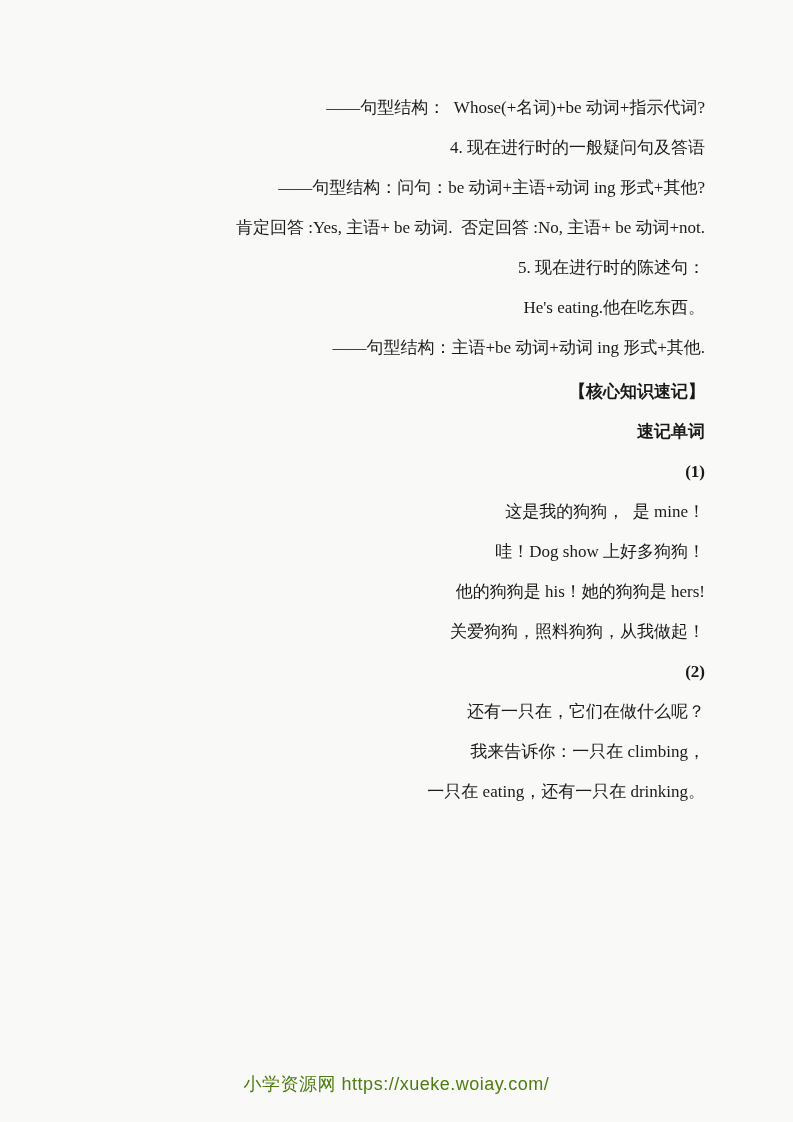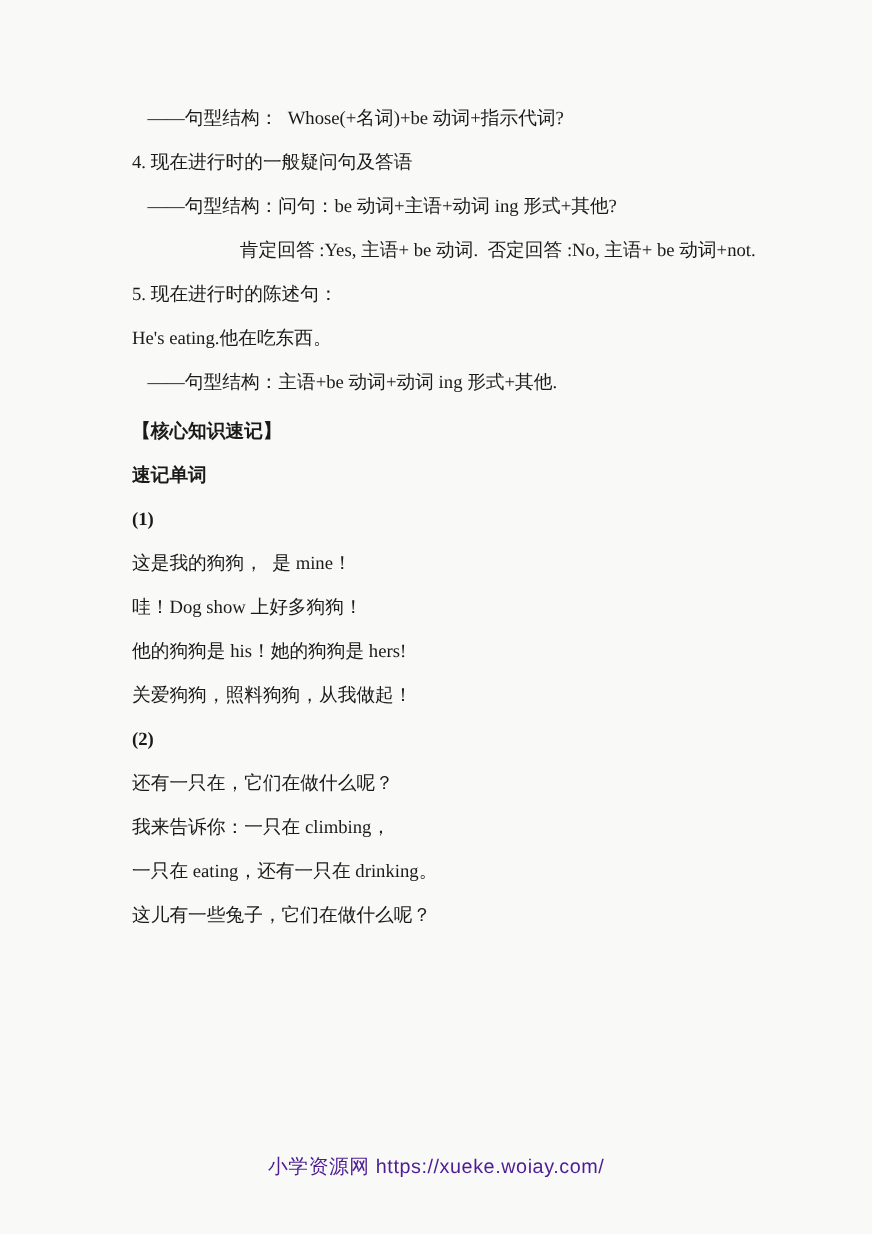--- a/index.html
+++ b/index.html
@@ -15,41 +15,42 @@
     background: #f9f9f7;
     overflow: hidden;
     font-family: "Liberation Serif", "DejaVu Serif", serif;
     color: #1a1a1a;
   }
   .content {
     position: absolute;
     top: 98px;
     left: 120px;
     right: 88px;
+    text-align: right;
   }
   .content p {
     margin: 0 0 20px 0;
     font-size: 17px;
     line-height: 20px;
     white-space: pre-wrap;
   }
   .bold { font-weight: bold; }
   .ind-a { margin-left: 14px !important; }   
   .ind-b { margin-left: 23px !important; }   
   .ind-c { margin-left: 98px !important; }   
   .gap-top { margin-top: 24px !important; }  
   .footer {
     position: absolute;
     left: 0;
     right: 0;
-    top: 1048px;
+    top: 1072px;
     text-align: center;
     font-family: "Liberation Sans", "DejaVu Sans", sans-serif;
     font-size: 18px;
-    color: #4c1d95;
+    color: #4d7c0f;
     letter-spacing: 0.5px;
   }
 </style>
 </head>
 <body>
 
 <div class="page">
   <div class="content">
     <p class="ind-a">——句型结构：  Whose(+名词)+be 动词+指示代词?</p>
     <p>4. 现在进行时的一般疑问句及答语</p>
@@ -62,17 +63,16 @@
     <p class="bold">速记单词</p>
     <p class="bold">(1)</p>
     <p>这是我的狗狗，  是 mine！</p>
     <p>哇！Dog show 上好多狗狗！</p>
     <p>他的狗狗是 his！她的狗狗是 hers!</p>
     <p>关爱狗狗，照料狗狗，从我做起！</p>
     <p class="bold">(2)</p>
     <p>还有一只在，它们在做什么呢？</p>
     <p>我来告诉你：一只在 climbing，</p>
     <p>一只在 eating，还有一只在 drinking。</p>
-    <p>这儿有一些兔子，它们在做什么呢？</p>
   </div>
 
   <div class="footer">小学资源网 https://xueke.woiay.com/</div>
 </div>
 
 </body></html>

